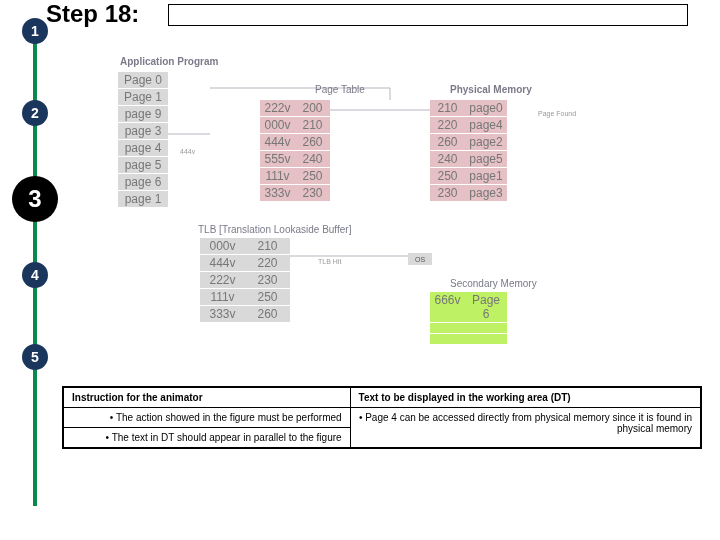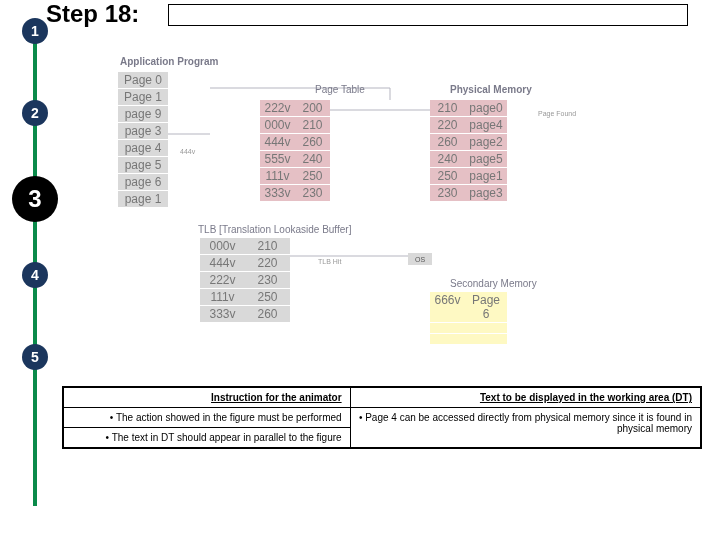--- a/index.html
+++ b/index.html
@@ -80,37 +80,37 @@
 
   
   .os-box {
     position:absolute; left:348px; top:205px; width:24px; height:12px;
     background:#d9d9d9; font-size:7px; color:#555; display:flex; align-items:center; justify-content:center;
   }
 
   
   .sm-lbl { left:390px; top:230px; }
   .sm { left:370px; top:244px; }
-  .sm .row .cell { background:#fef9c3; }
+  .sm .row .cell { background:#bef264; }
   .sm .c1 { width:35px; } .sm .c2 { width:42px; }
   .sm .blankrow .cell { height:10px; }
 
   .arrow-small { position:absolute; left:120px; top:100px; font-size:7px; color:#999; }
 
   svg.lines { position:absolute; left:0; top:0; width:640px; height:330px; pointer-events:none; }
   svg.lines line { stroke:#b5b5c0; stroke-width:1; }
 
   .instr-table {
     position:absolute; left:62px; top:386px; width:640px;
     border:2px solid #000; font-size:10px; border-collapse:collapse;
   }
   .instr-table th, .instr-table td {
     border:1px solid #000; padding:4px 8px; vertical-align:top; text-align:right;
   }
-  .instr-table th { font-weight:bold; text-align:right;text-decoration:underline; }
+  .instr-table th { font-weight:bold; text-align:left; }
   .bullet { font-size:10px; }
 </style>
 </head>
 <body>
 
 <div class="stepper" style="height:500px; position:absolute;">
   <div class="stepper-line"></div>
   <div class="step-node">1</div>
   <div class="step-node">2</div>
   <div class="step-node active">3</div>

